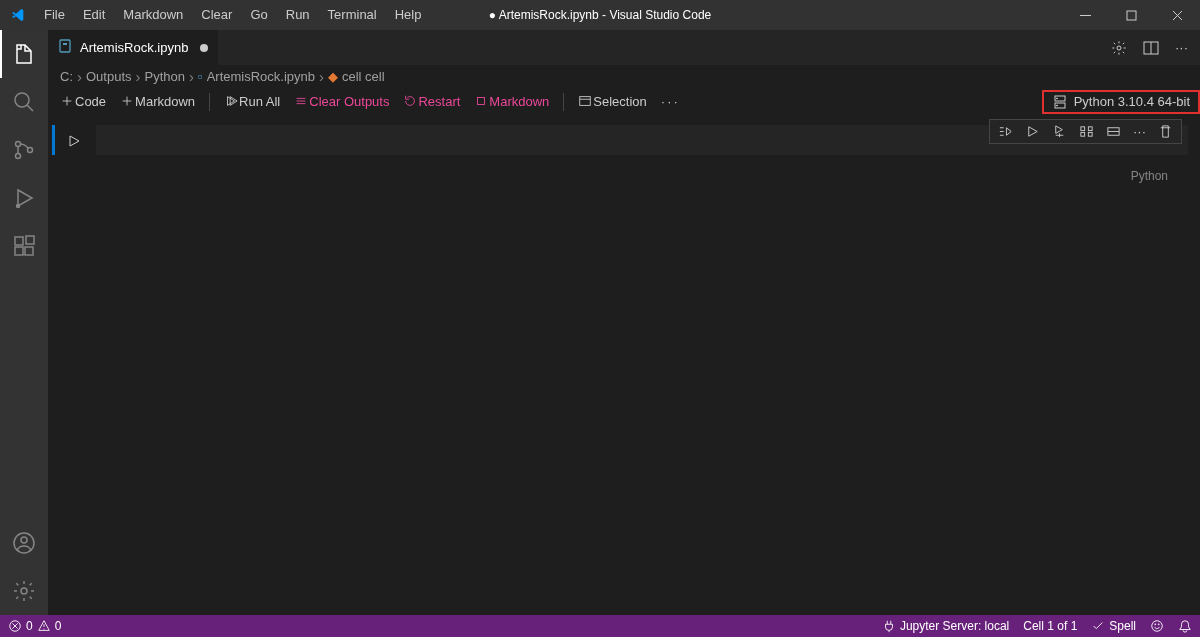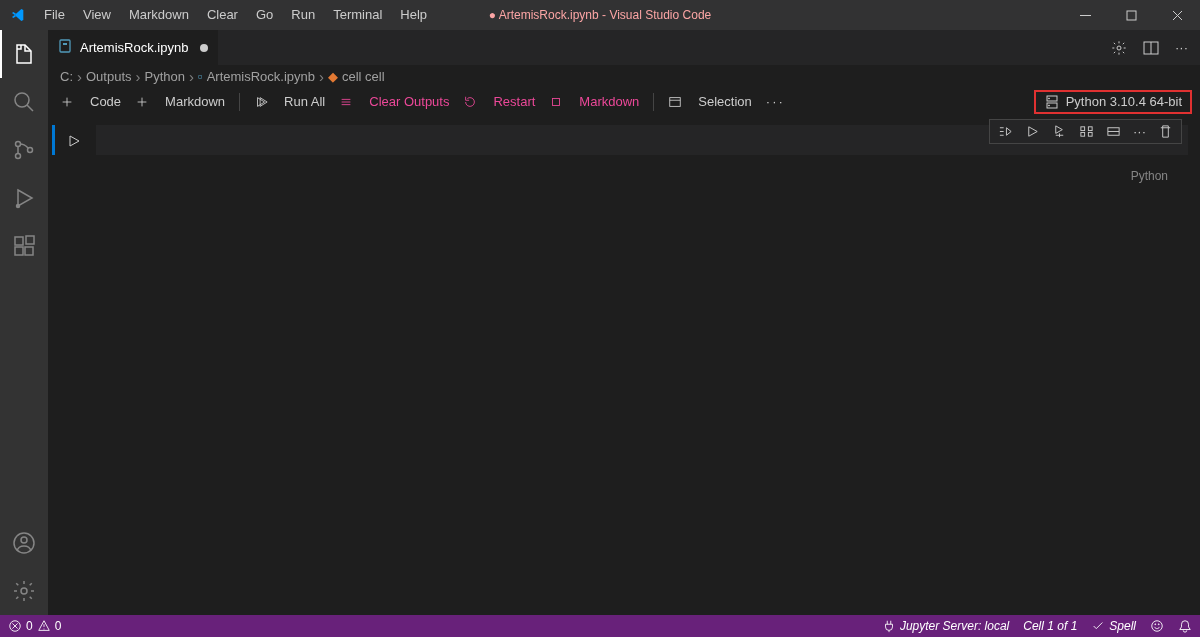--- a/index.html
+++ b/index.html
@@ -4,21 +4,21 @@
 <style>
 * { margin: 0; padding: 0; box-sizing: border-box; font-family: "Segoe UI", Arial, sans-serif; }
 body { background: #1e1e1e; color: #cccccc; width: 1200px; height: 637px; overflow: hidden; position: relative; font-size: 13px; }
 
 
 .titlebar { height: 30px; background: #323233; display: flex; align-items: center; position: relative; }
 .logo { width: 35px; display: flex; align-items: center; justify-content: center; }
 .logo svg { width: 16px; height: 16px; }
 .menubar { display: flex; }
 .menu-item { padding: 0 9px; height: 30px; line-height: 30px; color: #cccccc; cursor: pointer; font-size: 13px; }
-.title-center { position: absolute; left: 50%; transform: translateX(-50%); color: #fca5a5; font-size: 12px; text-align: center; }
+.title-center { position: absolute; left: 50%; transform: translateX(-50%); color: #ffffff; font-size: 12px; text-align: center; }
 .window-controls { margin-left: auto; display: flex; }
 .win-btn { width: 46px; height: 30px; display: flex; align-items: center; justify-content: center; color: #cccccc; cursor: pointer; }
 
 
 .activitybar { position: absolute; left: 0; top: 30px; bottom: 22px; width: 48px; background: #333333; display: flex; flex-direction: column; align-items: center; }
 .activity-item { width: 48px; height: 48px; display: flex; align-items: center; justify-content: center; color: #858585; cursor: pointer; position: relative; }
 .activity-item.active { color: #ffffff; }
 .activity-item.active::before { content: ""; position: absolute; left: 0; top: 0; bottom: 0; width: 2px; background: #ffffff; }
 .activity-item svg { width: 24px; height: 24px; }
 .activity-bottom { margin-top: auto; }
@@ -33,62 +33,62 @@
 
 
 .breadcrumbs { position: absolute; left: 48px; top: 65px; right: 0; height: 22px; background: #1e1e1e; display: flex; align-items: center; padding-left: 12px; gap: 4px; color: #a0a0a0; font-size: 13px; }
 .crumb { display: flex; align-items: center; gap: 4px; }
 .chev { color: #808080; font-size: 15px;}
 .crumb .ico { color: #519aba; }
 .crumb .ico2 { color: #e37933; }
 
 
 .nb-toolbar { position: absolute; left: 48px; top: 87px; right: 0; height: 30px; background: #1e1e1e; display: flex; align-items: center; padding-left: 12px; gap: 14px; color: #cccccc; font-size: 13px; border-bottom: 1px solid #1e1e1e;}
-.nb-btn { display: flex; align-items: center; gap: 16px; cursor: pointer; color: #cccccc; }
+.nb-btn { display: flex; gap: 1px; cursor: pointer; color: #cccccc; }
 .nb-btn.disabled { color: #ec4899; }
 .nb-sep { width: 1px; height: 18px; background: #454545; }
 .nb-btn svg { width: 14px; height: 14px; }
 .nb-more { color: #cccccc; cursor: pointer; letter-spacing: 2px; }
-.kernel-box { margin-left: auto; margin-right: 8px; display: flex; align-items: center; gap: 6px; border: 2px solid #e03131; padding: 2px 8px; color: #cccccc; cursor: pointer; }
+.kernel-box { margin-left: auto; margin-right: 0; display: flex; align-items: center; gap: 6px; border: 2px solid #e03131; padding: 2px 8px; color: #cccccc; cursor: pointer; }
 
 
 .editor { position: absolute; left: 48px; top: 117px; right: 0; bottom: 22px; background: #1e1e1e; }
 .cell-wrap { position: relative; }
 .cell-toolbar { position: absolute; right: 18px; top: -6px; background: #252526; border: 1px solid #454545; display: flex; align-items: center; gap: 12px; padding: 4px 8px; color: #cccccc; z-index: 5;}
 .cell-toolbar .tbtn { cursor: pointer; display:flex; align-items:center;}
 .cell-toolbar svg { width: 15px; height: 15px; }
 .cell { display: flex; margin: 8px 12px 0 4px; }
 .cell-gutter { width: 44px; display: flex; align-items: flex-start; justify-content: center; padding-top: 8px; position: relative; }
 .cell-gutter::before { content: ""; position: absolute; left: 0; top: 0; bottom: 0; width: 3px; background: #0078d4;}
 .run-cell { color: #cccccc; cursor: pointer; }
 .cell-body { flex: 1; background: #1e1e1e; border: 0; min-height: 30px; position: relative; }
 .cell-lang { position: absolute; right: 20px; top: 44px; color: #858585; font-size: 12px; }
 .cell-input-bg { background: #252526; min-height: 30px; margin-left:0; }
 
 
 .statusbar { position: absolute; left: 0; right: 0; bottom: 0; height: 22px; background: #68217a; color: #ffffff; display: flex; align-items: center; font-size: 12px; padding: 0 8px; gap: 14px; }
 .status-left { display: flex; align-items: center; gap: 12px; }
-.status-right { margin-left: auto; display: flex; align-items: center; gap: 14px; font-style: italic;}
+.status-right { margin-left: auto; display: flex; align-items: center; gap: 14px;}
 .status-item { display: flex; align-items: center; gap: 4px; cursor: pointer; }
 .status-item svg { width: 14px; height: 14px; }
 </style>
 </head>
 <body>
 
 <div class="titlebar">
   <div class="logo">
     <svg viewBox="0 0 24 24" fill="none">
         <path d="M17 3L7 12L17 21L20 19.5V4.5L17 3Z" fill="#0098ff"></path>
         <path d="M7 12L3 9L5 7.5L9 10L7 12Z" fill="#0098ff"></path>
         <path d="M7 12L3 15L5 16.5L9 14L7 12Z" fill="#0098ff"></path>
       </svg>
   </div>
   <div class="menubar">
     <div class="menu-item">File</div>
-    <div class="menu-item">View</div>
+    <div class="menu-item">Edit</div>
     <div class="menu-item">Markdown</div>
     <div class="menu-item">Clear</div>
     <div class="menu-item">Go</div>
     <div class="menu-item">Run</div>
     <div class="menu-item">Terminal</div>
     <div class="menu-item">Help</div>
   </div>
   <div class="title-center">● ArtemisRock.ipynb - Visual Studio Code</div>
   <div class="window-controls">
     <div class="win-btn">

